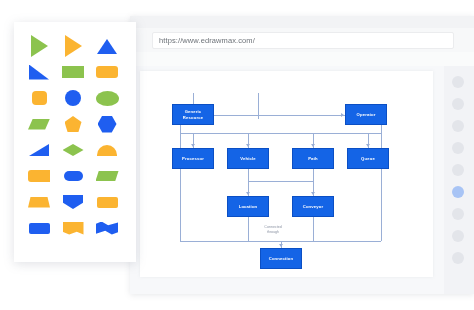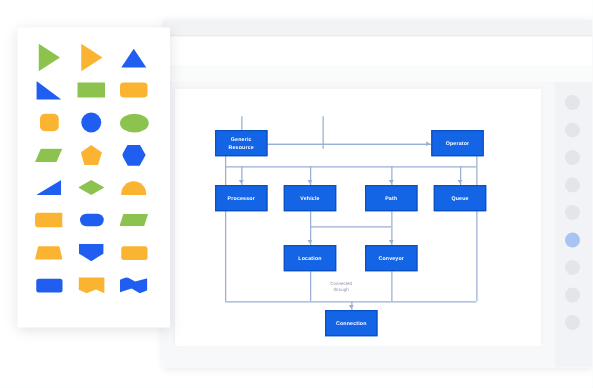--- a/index.html
+++ b/index.html
@@ -137,20 +137,25 @@
 </style>
 </head>
 <body>
 
 <div id="stage">
 
   <div class="browser">
 
     <div class="browser-chrome"></div>
 
+    <div class="urlbar-row">
+      <div class="urlbar">
+        <div class="url-text" title="Search or type a URL">https://www.edrawmax.com/</div>
+      </div>
+    </div>
 
     <div class="toolbar2"></div>
 
     <div class="workarea">
       <div class="canvas">
 
       <div class="edge h" style="left: 74px; top: 43.5px; width: 128px; height: 1px;"></div>
           <div class="arrowhead" style="left: 201px; top: 41.5px;"></div>
           <div class="edge v" style="left: 53px; top: 22px; width: 1px; height: 11px;"></div>
           <div class="edge v" style="left: 118px; top: 22px; width: 1px; height: 26px;"></div>

